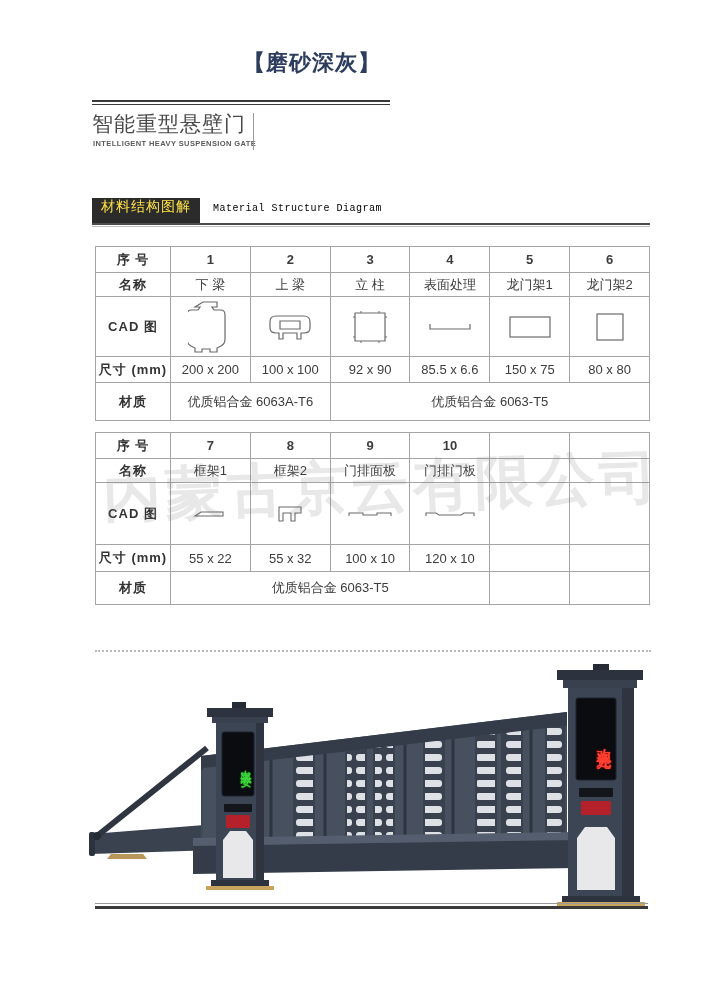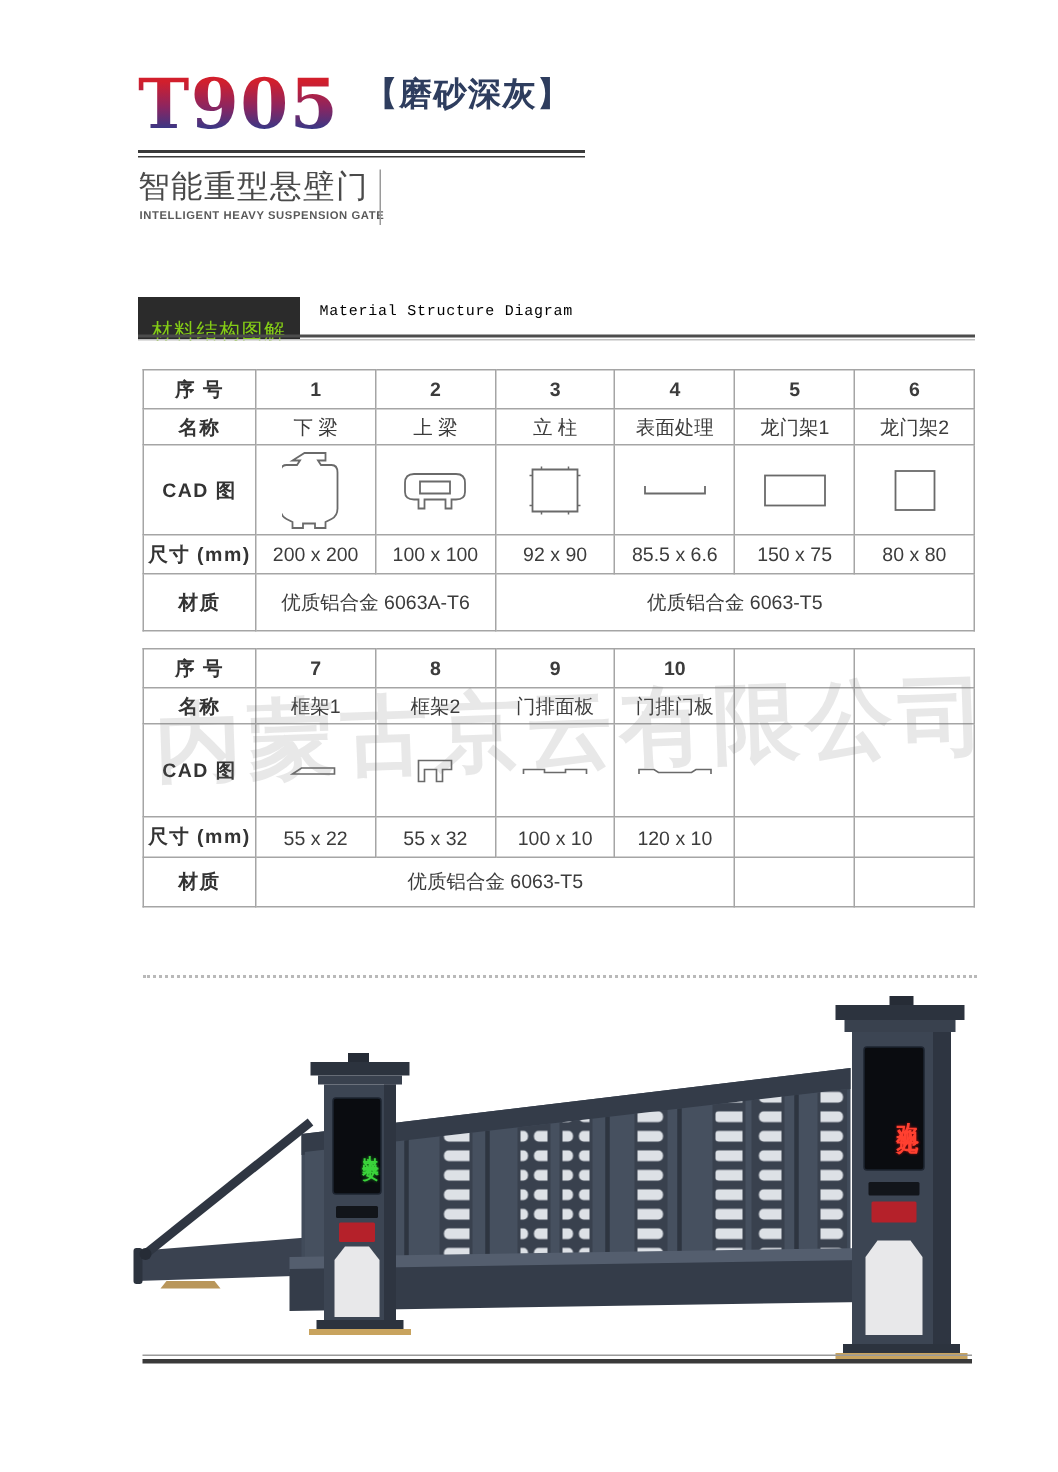--- a/index.html
+++ b/index.html
@@ -28,22 +28,22 @@
   }
   .prod-en{
     position:absolute; left:93px; top:139px;
     font-size:7.5px; color:#5a5a5a; letter-spacing:0.4px; font-weight:bold;
   }
   .hdr-vline{ position:absolute; left:253px; top:113px; width:1px; height:37px; background:#9a9a9a; }
   .spec-lines{ position:absolute; left:263px; top:110px; font-size:15px; color:#4a4a4a; line-height:20px; }
 
   
   .sec-badge{
-    position:absolute; left:92px; top:198px; height:25px; padding:14px 9px;
-    background:#2b2b2b; color:#84cc16; font-size:14px; letter-spacing:1px;
+    position:absolute; left:92px; top:198px; height:25px; padding:0 9px;
+    background:#2b2b2b; color:#fde047; font-size:14px; letter-spacing:1px;
   }
   .sec-en{
     position:absolute; left:213px; top:203px;
     font-family:Liberation Mono, monospace; font-size:10px; color:#000000; letter-spacing:0.5px;
   }
   .sec-rule{
     position:absolute; left:92px; top:223px; width:558px; height:4px;
     border-top:2px solid #4c4c4c; border-bottom:1px solid #c0c0c0;
   }
 
@@ -85,21 +85,20 @@
   
   .footer-rule{ position:absolute; left:95px; top:903px; width:553px; }
   .footer-rule .thin{ height:1px; background:#9a9a9a; margin-bottom:2px; }
   .footer-rule .thick{ height:3px; background:#3a3a3a; }
 </style>
 </head>
 <body>
 
 <div id="page">
 
-  <div class="model-no">T905</div>
   <div class="finish">【磨砂深灰】</div>
   <div class="hdr-rule"></div>
   <div class="prod-cn">智能重型悬壁门</div>
   <div class="prod-en">INTELLIGENT HEAVY SUSPENSION GATE</div>
   <div class="hdr-vline"></div>
 
   <div class="sec-badge">材料结构图解</div>
   <div class="sec-en">Material Structure Diagram</div>
   <div class="sec-rule"></div>
 

